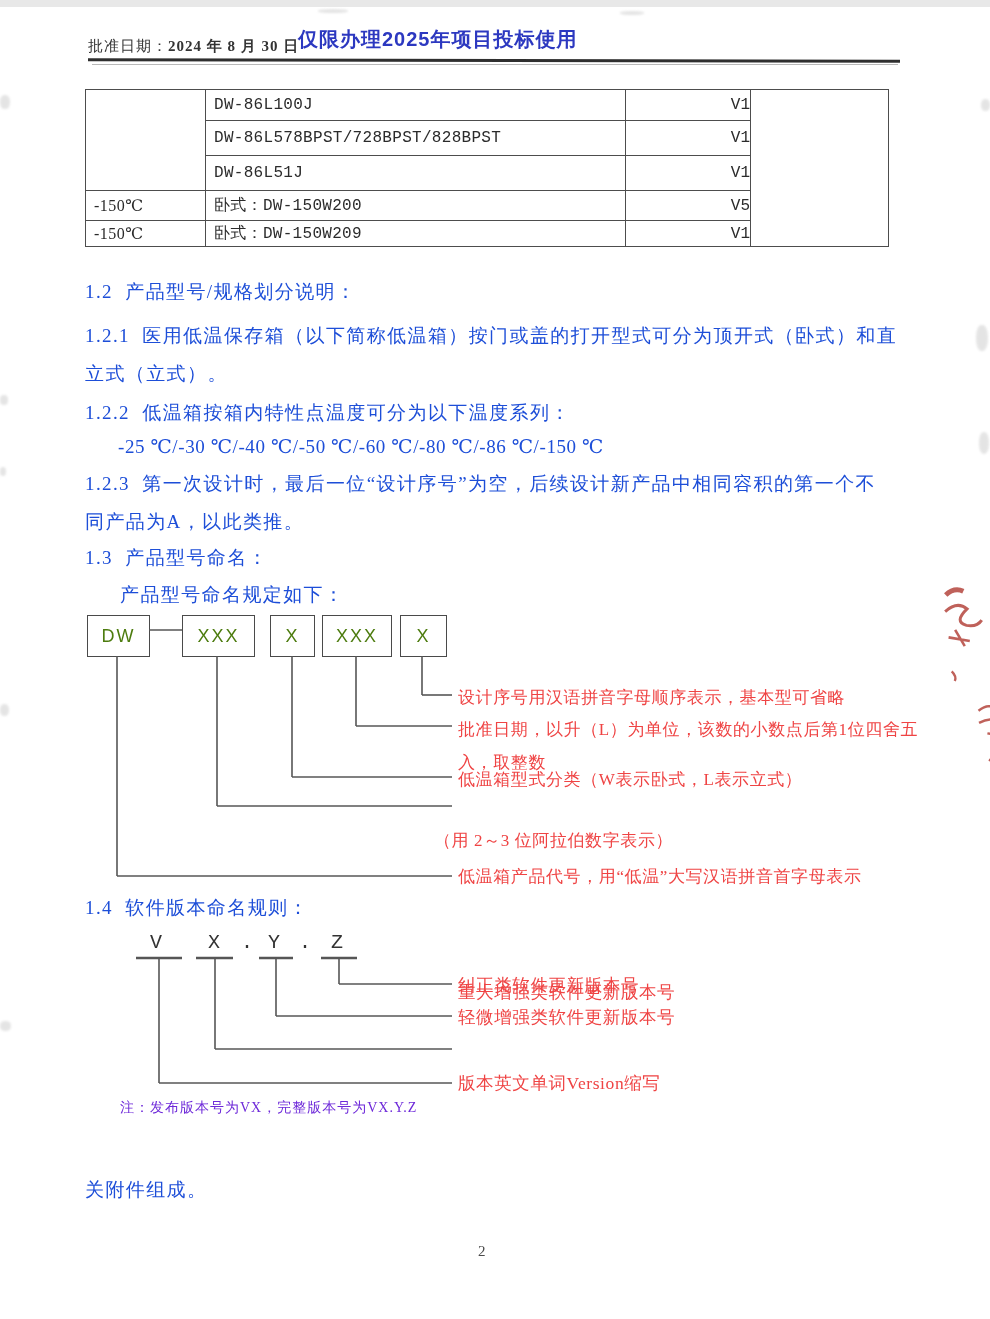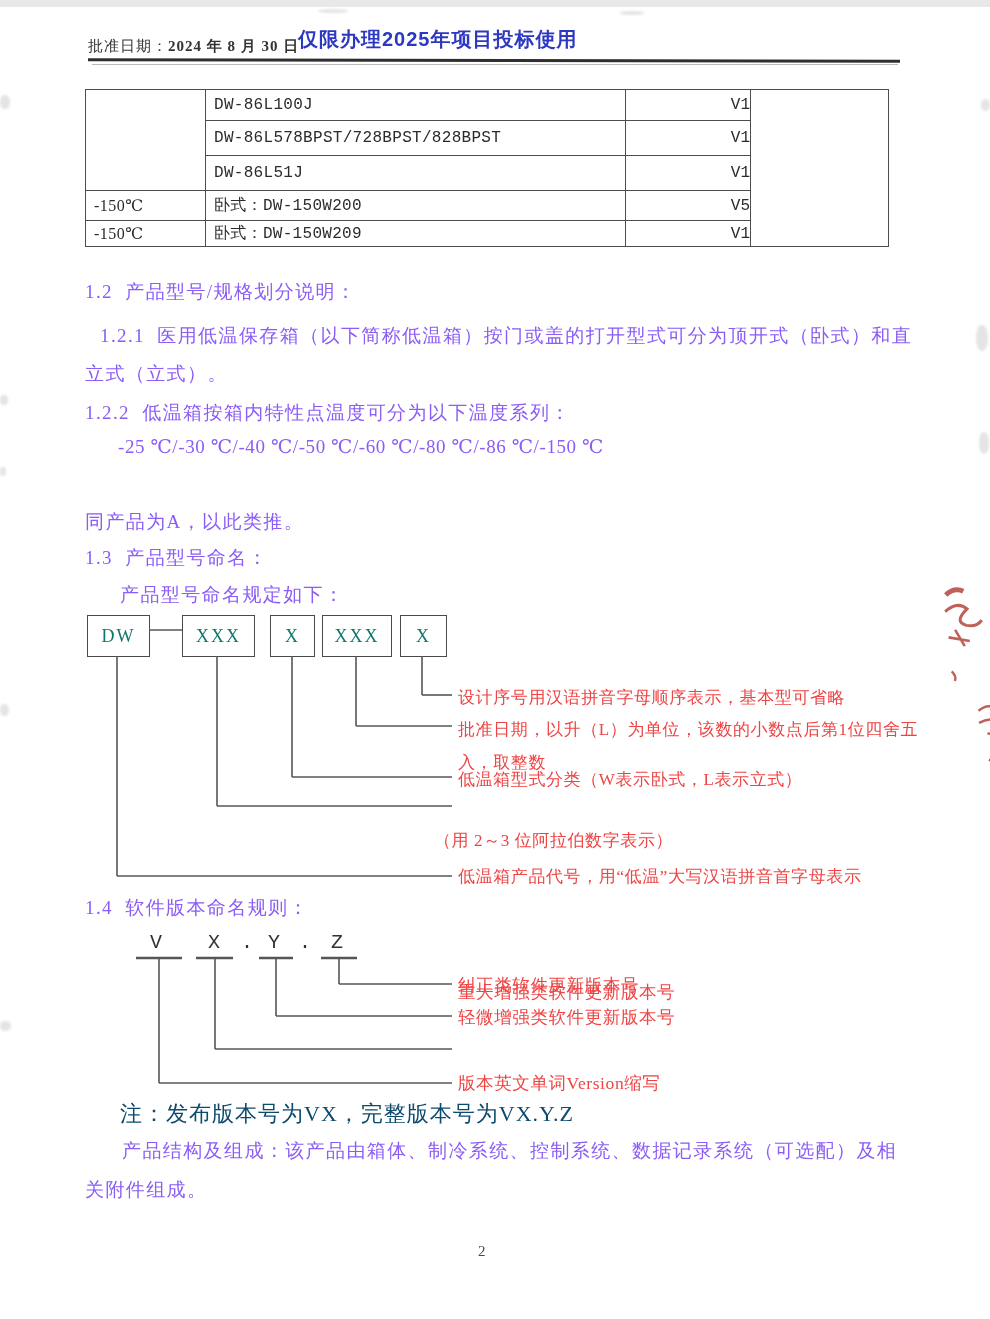--- a/index.html
+++ b/index.html
@@ -28,36 +28,36 @@
   }
   table.model-table td{
     border:1.4px solid #4d4d4d; padding:0 0 0 8px;
     font-size:16px; overflow:hidden; white-space:nowrap;
   }
   td.cell-temp{font-size:15.5px; letter-spacing:.5px;}
   td.cell-model{font-family:"Liberation Mono","DejaVu Sans Mono",monospace; font-size:16px; letter-spacing:.3px; padding-left:11px;}
   td.cell-version{font-family:"Liberation Mono","DejaVu Sans Mono",monospace; text-align:right; padding:0; font-size:15.5px;}
   td.cell-empty{padding:0;}
   
-  .bline{position:absolute; font-size:19px; letter-spacing:1.4px; white-space:pre; color:#8b5cf6;}
+  .bline{position:absolute; font-size:19px; letter-spacing:1.4px; white-space:pre; color:#1d4ed8;}
   
   .diagram-lines{position:absolute; left:0; top:0; pointer-events:none;}
   .mbox{
     position:absolute; border:1.6px solid #4a4a4a; background:#fff;
     display:flex; align-items:center; justify-content:center;
-    font-family:Liberation Serif, serif;
-    font-size:18px; letter-spacing:2px; color:#0f766e;
+    font-family:Liberation Sans, sans-serif;
+    font-size:18px; letter-spacing:2px; color:#4d7c0f;
   }
   .dline{position:absolute; font-size:17px; letter-spacing:.6px; color:#ef4444; white-space:nowrap;}
   .dline.wrap{white-space:normal; width:492px; line-height:33px;}
   .vletter{
     position:absolute; font-family:"Liberation Mono","DejaVu Sans Mono",monospace;
     font-size:20px; color:#333;
   }
-  .note-line{position:absolute; font-size:22px; letter-spacing:1px; white-space:pre; color:#0c4a6e;}
+  .note-line{position:absolute; font-size:14px; letter-spacing:1px; white-space:pre; color:#6d28d9;}
   
   .red-stamp{position:absolute; pointer-events:none;}
   
   .sm{position:absolute; background:#8a8a8a; opacity:.22; border-radius:45%; filter:blur(1px);}
   .page-num{position:absolute; font-size:15px; color:#4a4a4a;}
 </style>
 </head>
 <body>
 
 <div class="page">
@@ -96,24 +96,25 @@
     </tr>
     <tr style="height:26px">
       <td class="cell-temp">-150℃</td>
       <td class="cell-model">卧式：DW-150W209</td>
       <td class="cell-version">V1</td>
     </tr>
   </tbody>
     </table>
 
   <div class="bline" style="left:85px;top:272px;">1.2  产品型号/规格划分说明：</div>
-  <div class="bline" style="left:100px;top:316px;text-align:center;">1.2.1  医用低温保存箱（以下简称低温箱）按门或盖的打开型式可分为顶开式（卧式）和直</div>
+  <div class="bline" style="left:85px;top:316px;text-align:center;">1.2.1  医用低温保存箱（以下简称低温箱）按门或盖的打开型式可分为顶开式（卧式）和直</div>
   <div class="bline" style="left:85px;top:354px;">立式（立式）。</div>
   <div class="bline" style="left:85px;top:393px;">1.2.2  低温箱按箱内特性点温度可分为以下温度系列：</div>
   <div class="bline" style="left:118px;top:428px;letter-spacing:.6px;">-25 ℃/-30 ℃/-40 ℃/-50 ℃/-60 ℃/-80 ℃/-86 ℃/-150 ℃</div>
+  <div class="bline" style="left:85px;top:464px;">1.2.3  第一次设计时，最后一位“设计序号”为空，后续设计新产品中相同容积的第一个不</div>
   <div class="bline" style="left:85px;top:502px;">同产品为A，以此类推。</div>
   <div class="bline" style="left:85px;top:538px;">1.3  产品型号命名：</div>
   <div class="bline" style="left:120px;top:575px;">产品型号命名规定如下：</div>
 
   <div class="mbox" style="left:87px;top:608px;width:61px;height:40px;">DW</div>
   <div class="mbox" style="left:182px;top:608px;width:71px;height:40px;">XXX</div>
   <div class="mbox" style="left:270px;top:608px;width:43px;height:40px;">X</div>
   <div class="mbox" style="left:322px;top:608px;width:68px;height:40px;">XXX</div>
   <div class="mbox" style="left:400px;top:608px;width:45px;height:40px;">X</div>
 
@@ -131,21 +132,20 @@
   <span class="vletter" style="left:299px;top:924px;">.</span>
   <span class="vletter" style="left:331px;top:924px;">Z</span>
 
   <div class="dline" style="left:458px;top:966px;font-size:17.5px;">纠正类软件更新版本号</div>
   <div class="dline" style="left:458px;top:998px;font-size:17.5px;">轻微增强类软件更新版本号</div>
   <div class="dline" style="left:458px;top:973px;font-size:17.5px;">重大增强类软件更新版本号</div>
   <div class="dline" style="left:458px;top:1064px;font-size:17.5px;">版本英文单词Version缩写</div>
 
   <div class="note-line" style="left:120px;top:1092px;">注：发布版本号为VX，完整版本号为VX.Y.Z</div>
 
-  <div class="bline" style="left:122px;top:1131px;">产品结构及组成：该产品由箱体、制冷系统、控制系统、数据记录系统（可选配）及相</div>
   <div class="bline" style="left:85px;top:1170px;">关附件组成。</div>
 
   <div class="page-num" style="left:478px;top:1236px;">2</div>
 
   <svg class="diagram-lines" width="990" height="1319" viewBox="0 0 990 1319">
     <g stroke="#565656" stroke-width="1.6" fill="none">
 
       <line x1="149" y1="623" x2="182" y2="623"></line>
 
       <line x1="117" y1="649" x2="117" y2="869"></line>

